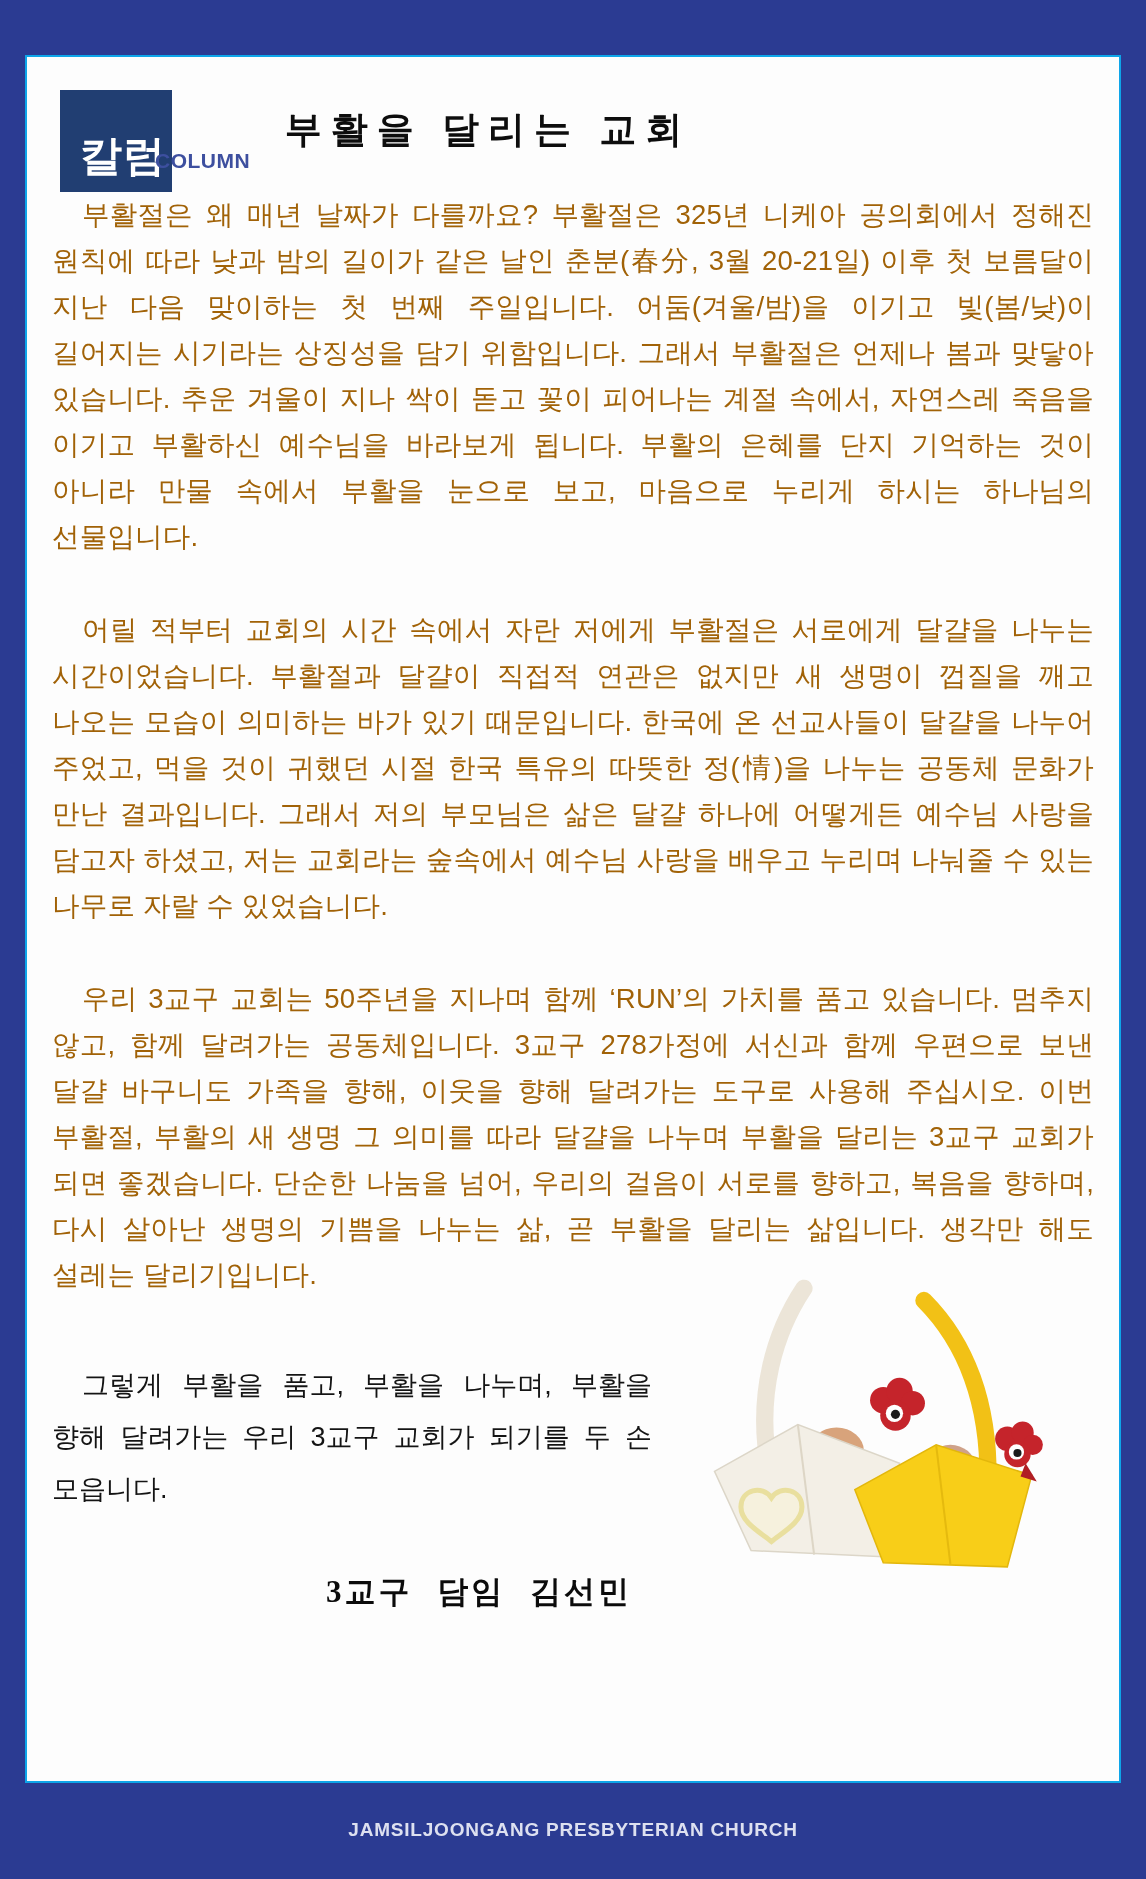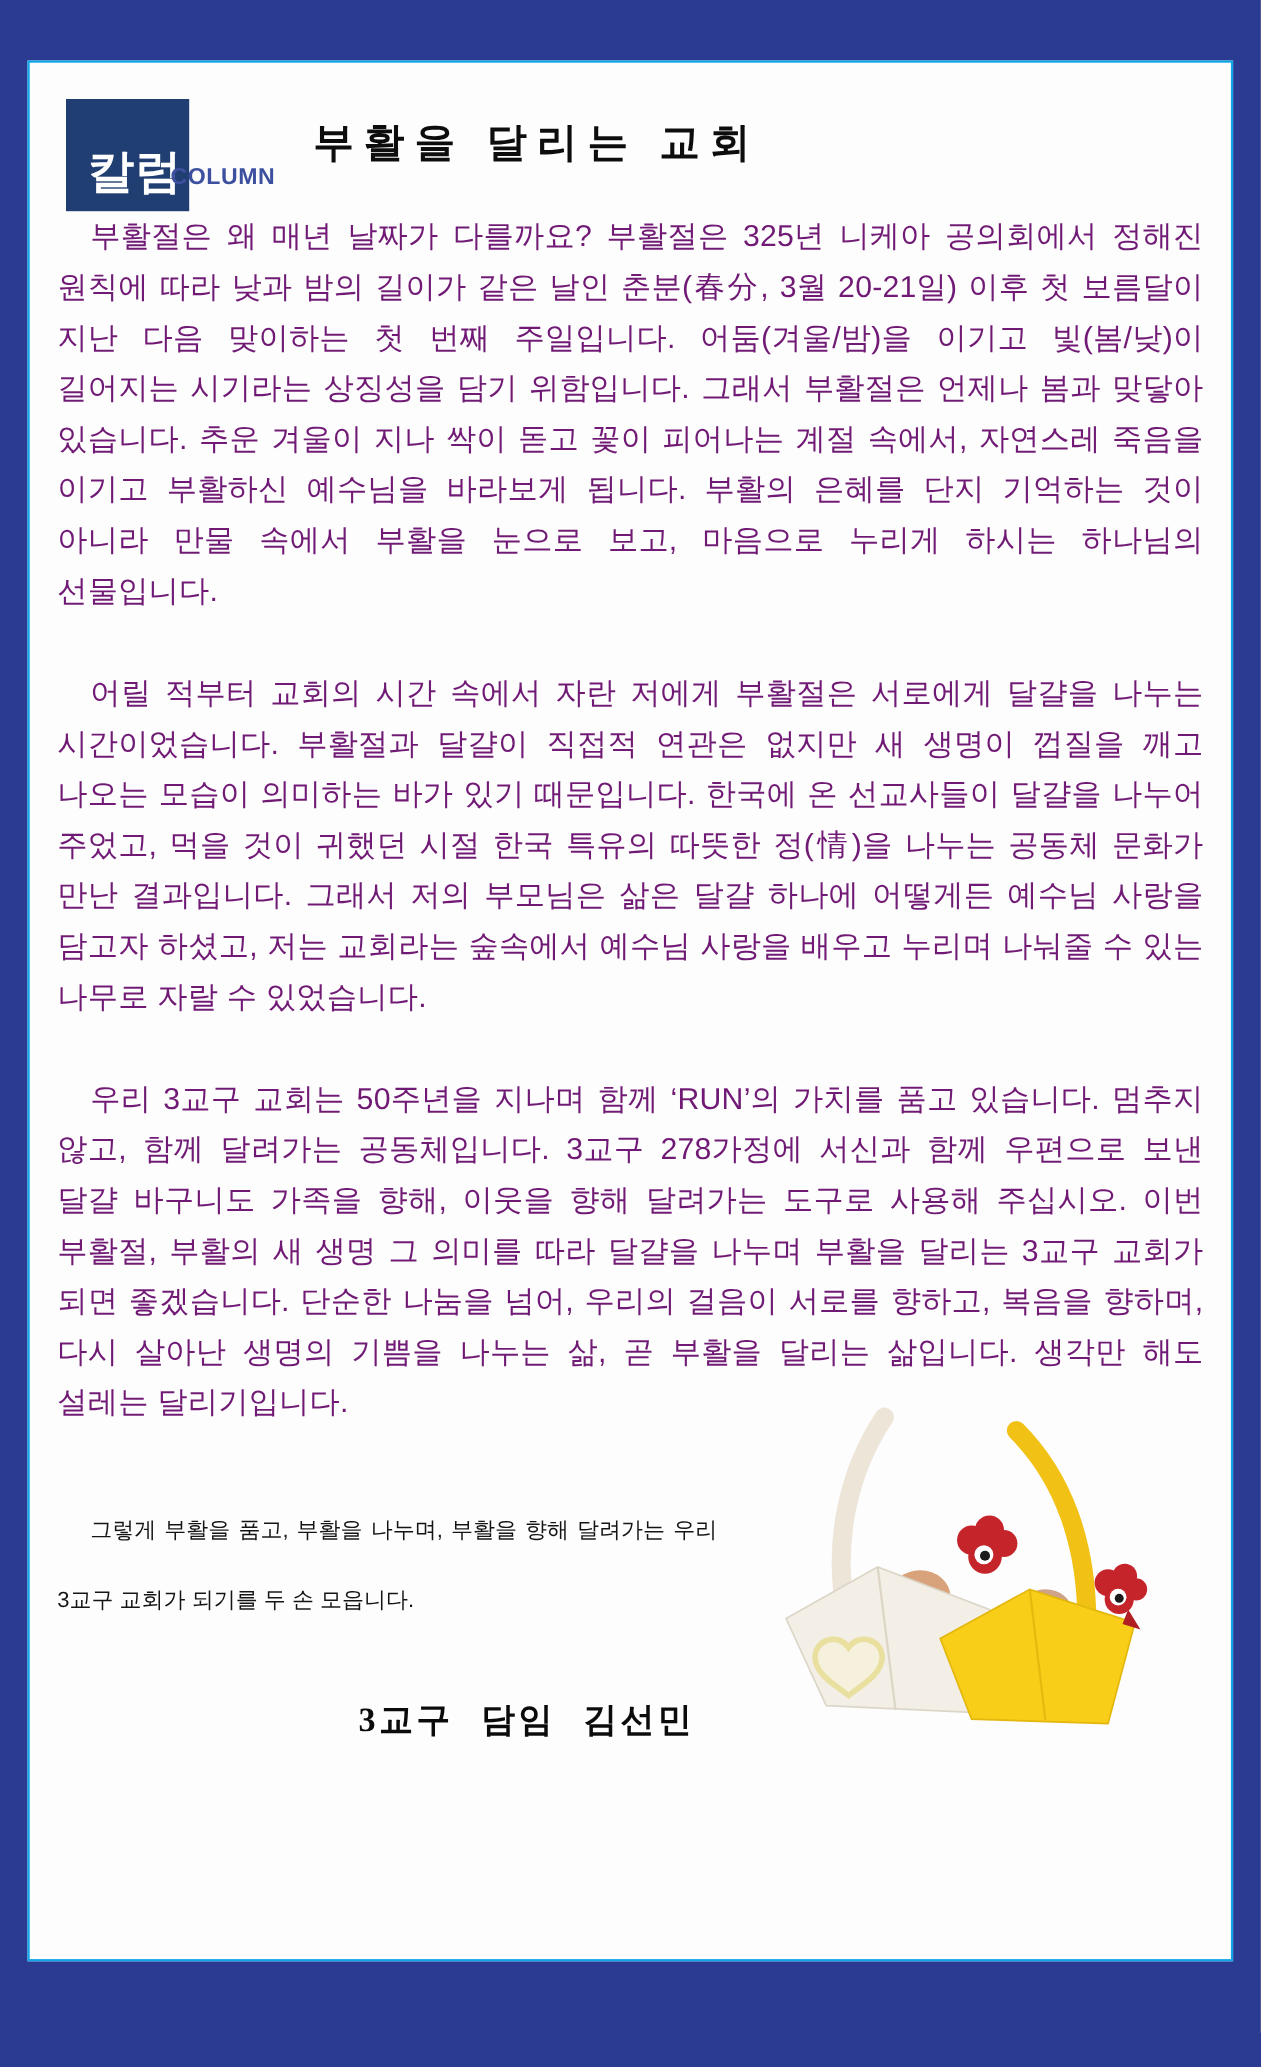--- a/index.html
+++ b/index.html
@@ -42,32 +42,32 @@
     text-align:center;
     transform:translateX(-85px);
     font-size:37px; font-weight:bold; color:#0d0d0d;
     letter-spacing:9px;
   }
 
   
   .content { padding:0 25px; }
   .body-p {
     font-size:27.5px; line-height:46px;
-    color:#701a75;
+    color:#a16207;
     text-align:justify;
     text-indent:30px;
     margin:0 0 47px 0;
     word-break:keep-all;
     letter-spacing:0.2px;
   }
 
   .closing-row { display:flex; }
   .closing-left { flex:0 0 600px; }
   .closing-p {
-    font-size:20px; line-height:64px;
+    font-size:27px; line-height:52px;
     color:#141414;
     text-align:justify;
     text-indent:30px;
     margin:14px 0 0 0;
     word-break:keep-all;
   }
   .signature {
     margin:56px 20px 0 auto;
     width:fit-content;
     font-family:"Liberation Serif", serif;
@@ -150,13 +150,14 @@
               <path d="M336,190 l 11,18 l -16,-5 z" fill="#b01e24"></path>
               <circle cx="327" cy="179" r="7.5" fill="#ffffff"></circle>
               <circle cx="328" cy="180" r="4" fill="#1c1c1c"></circle>
             </g>
           </svg>
         </div>
       </div>
     </div>
   </div>
 
+  <div class="footer-text">JAMSILJOONGANG PRESBYTERIAN CHURCH</div>
 </div>
 
 </body></html>

